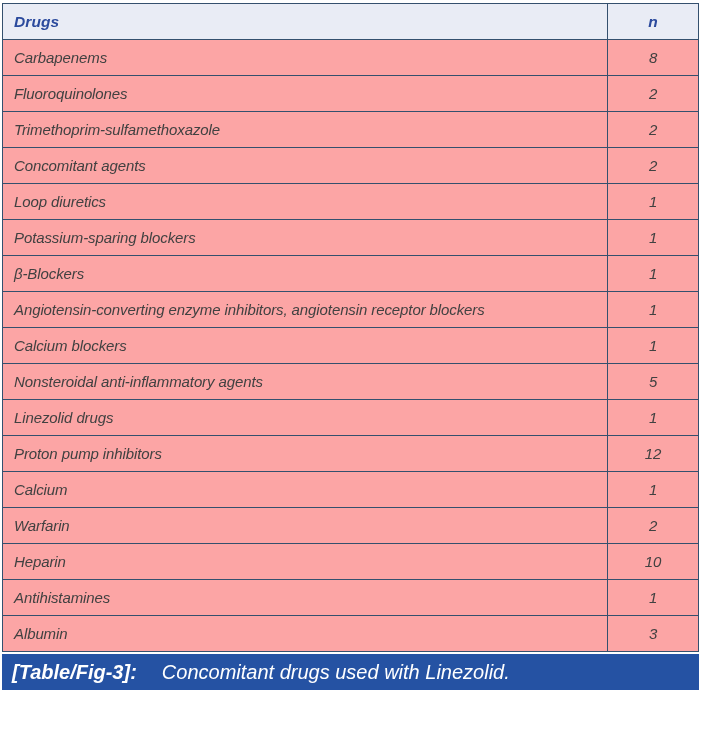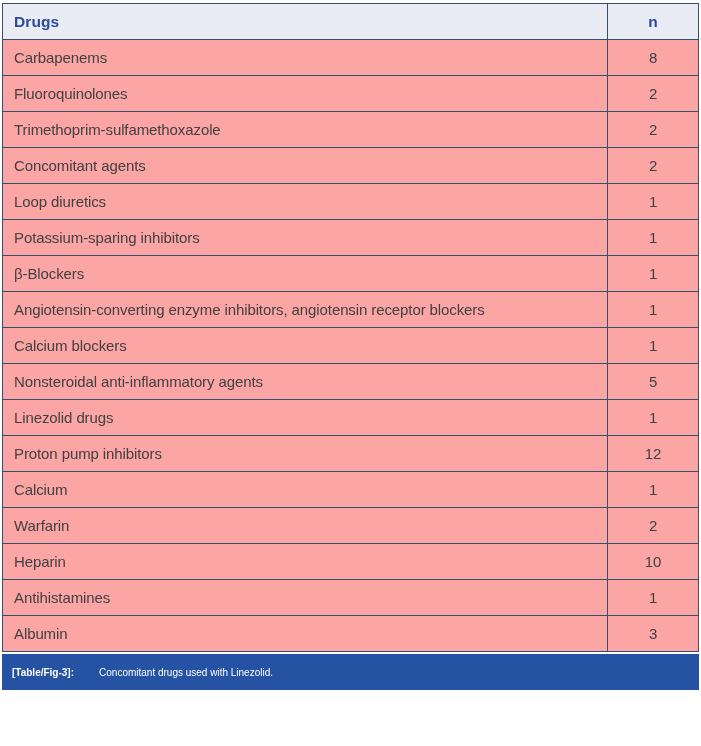--- a/index.html
+++ b/index.html
@@ -16,20 +16,21 @@
     padding: 0;
     background: #ffffff;
     width: 701px;
     height: 746px;
     font-family: "Liberation Sans", "DejaVu Sans", sans-serif;
     overflow: hidden;
   }
   .page {
     padding: 3px 2px 2px 2px;
     width: 638px;
+    font-style: italic;
   }
   table.drug-table {
     border-collapse: collapse;
     width: 697px;
     table-layout: fixed;
   }
   .drug-table th,
   .drug-table td {
     border: 1px solid var(--border);
     height: 36px;
@@ -60,21 +61,21 @@
   }
   .caption {
     margin-top: 2px;
     width: 697px;
     height: 36px;
     background: var(--caption-bg);
     color: var(--caption-text);
     display: flex;
     align-items: center;
     padding-left: 10px;
-    font-size: 10px;
+    font-size: 20px;
   }
   .caption-label {
     font-weight: bold;
     margin-right: 6px;
     white-space: nowrap;
   }
   .caption-text {
     white-space: nowrap;
     margin-left: 19px;
   }
@@ -110,21 +111,21 @@
     <td class="col-drug">Concomitant agents</td>
     <td class="col-n">2</td>
   </tr>
 
   <tr>
     <td class="col-drug">Loop diuretics</td>
     <td class="col-n">1</td>
   </tr>
 
   <tr>
-    <td class="col-drug">Potassium-sparing inhibitors</td>
+    <td class="col-drug">Potassium-sparing blockers</td>
     <td class="col-n">1</td>
   </tr>
 
   <tr>
     <td class="col-drug">β-Blockers</td>
     <td class="col-n">1</td>
   </tr>
 
   <tr>
     <td class="col-drug">Angiotensin-converting enzyme inhibitors, angiotensin receptor blockers</td>

